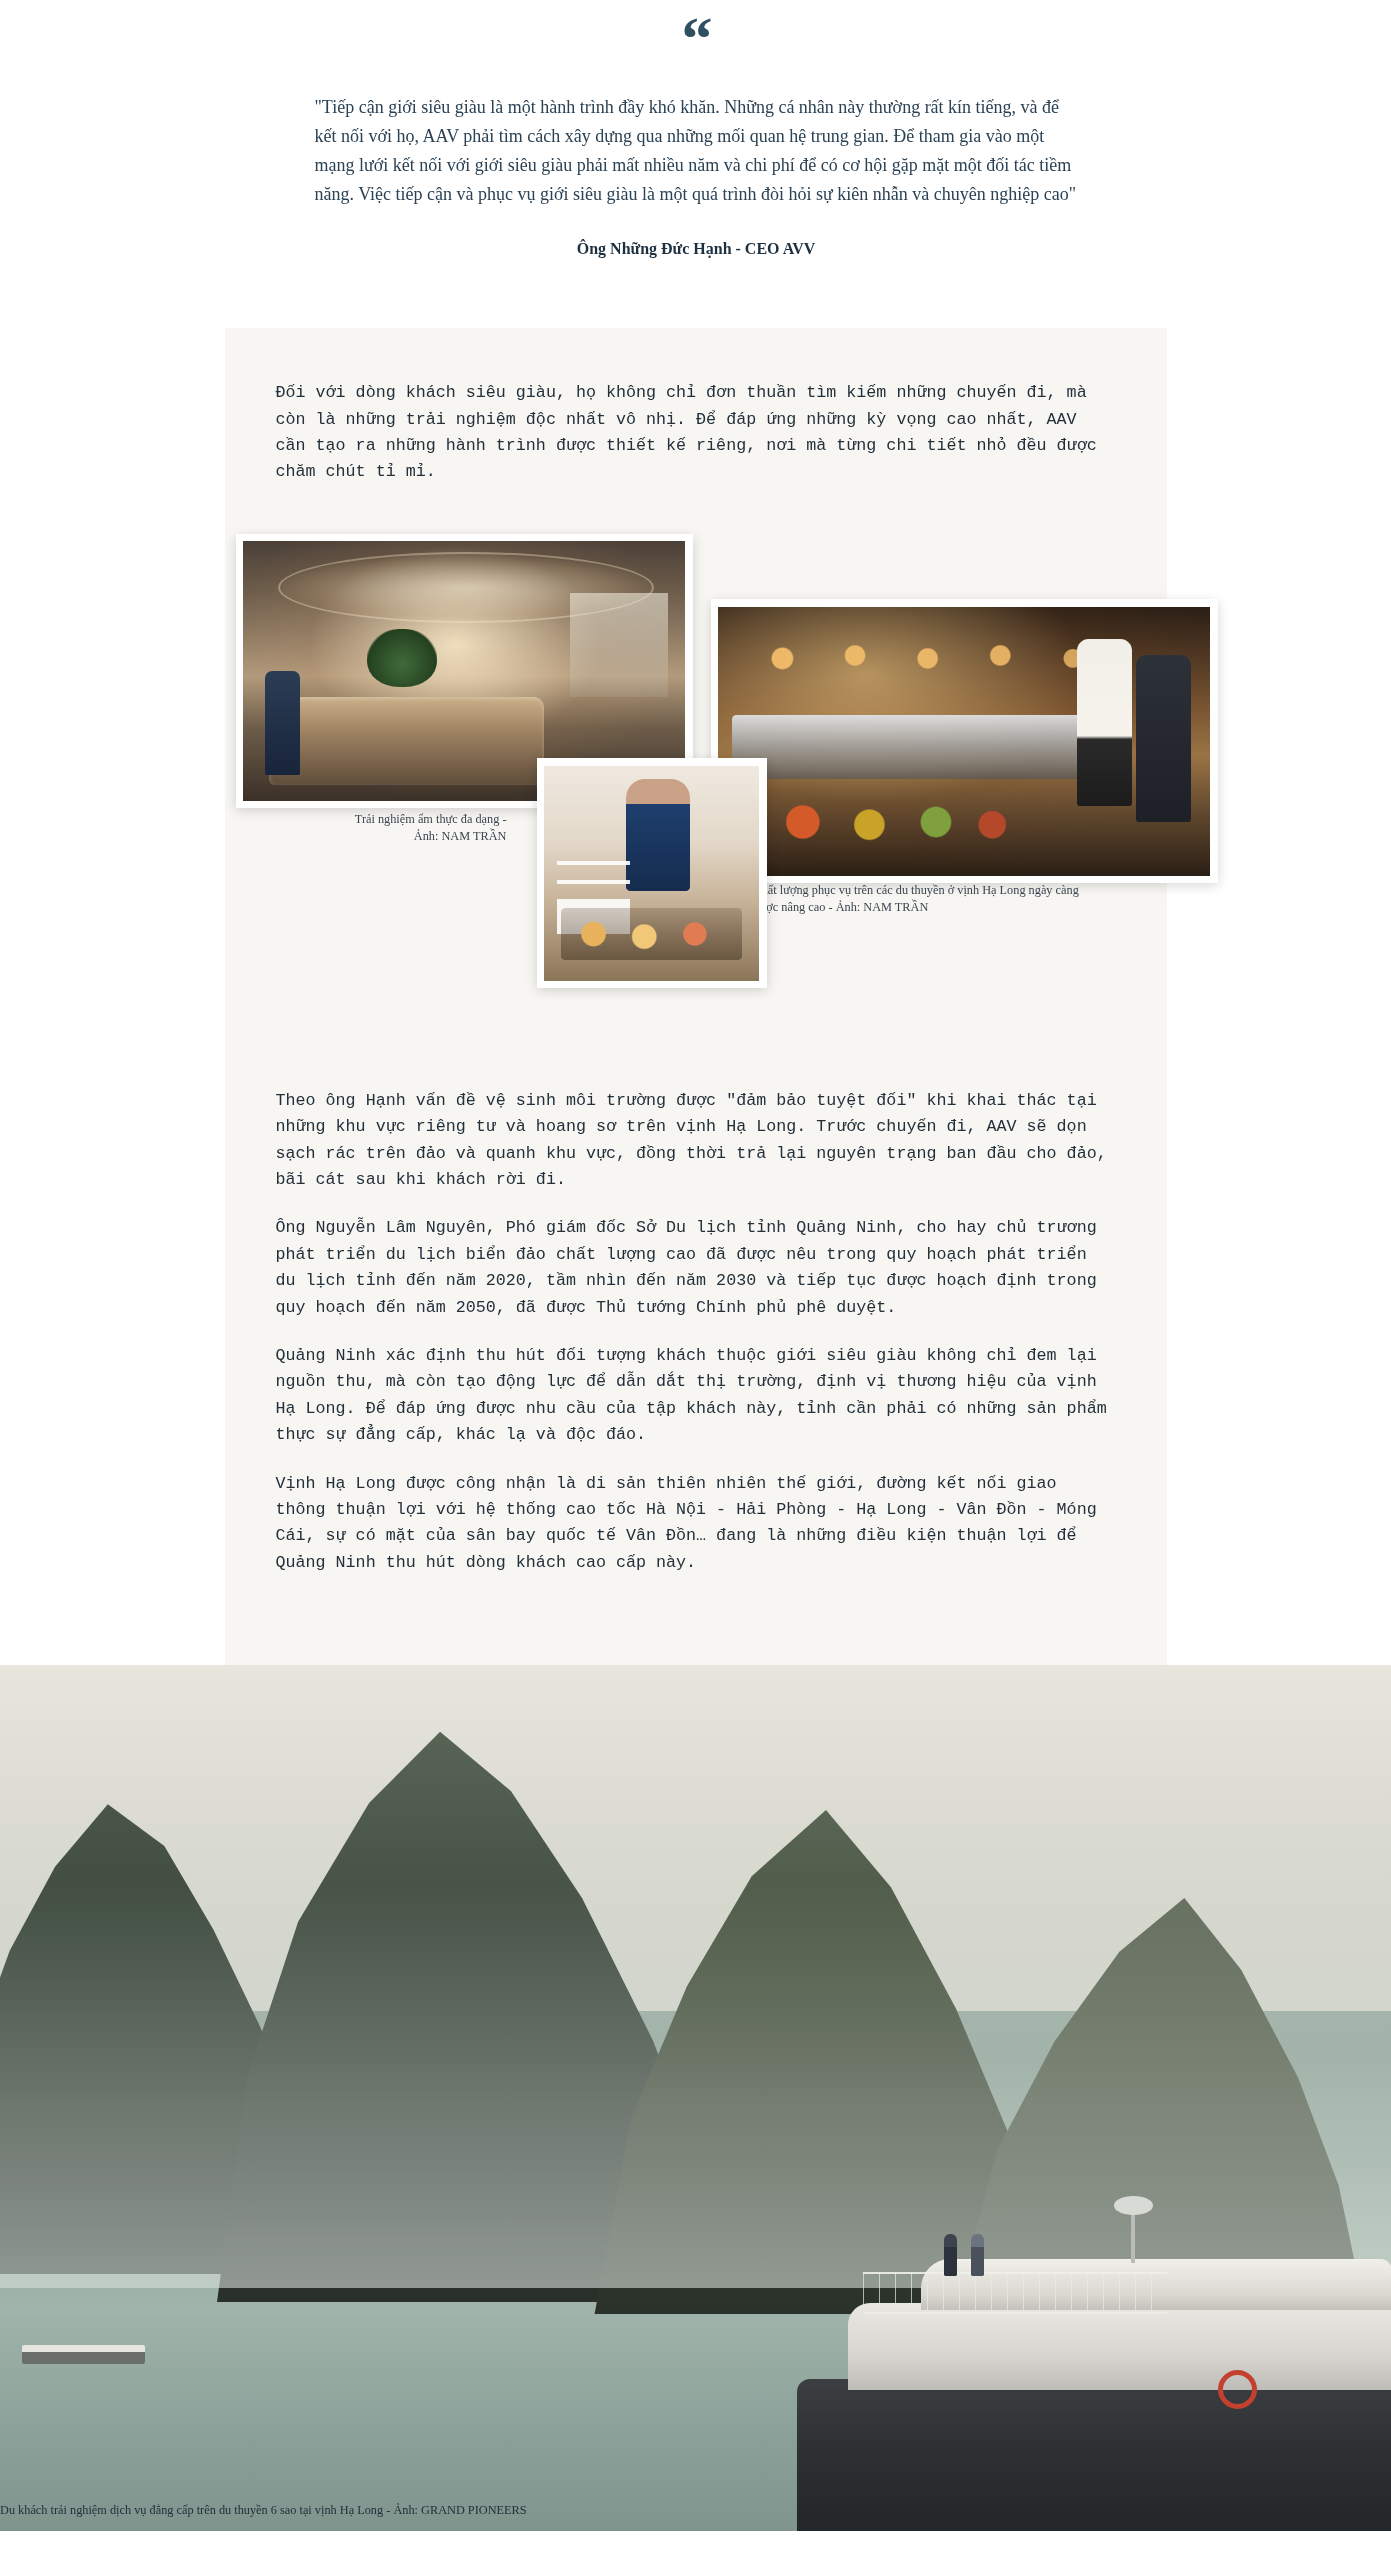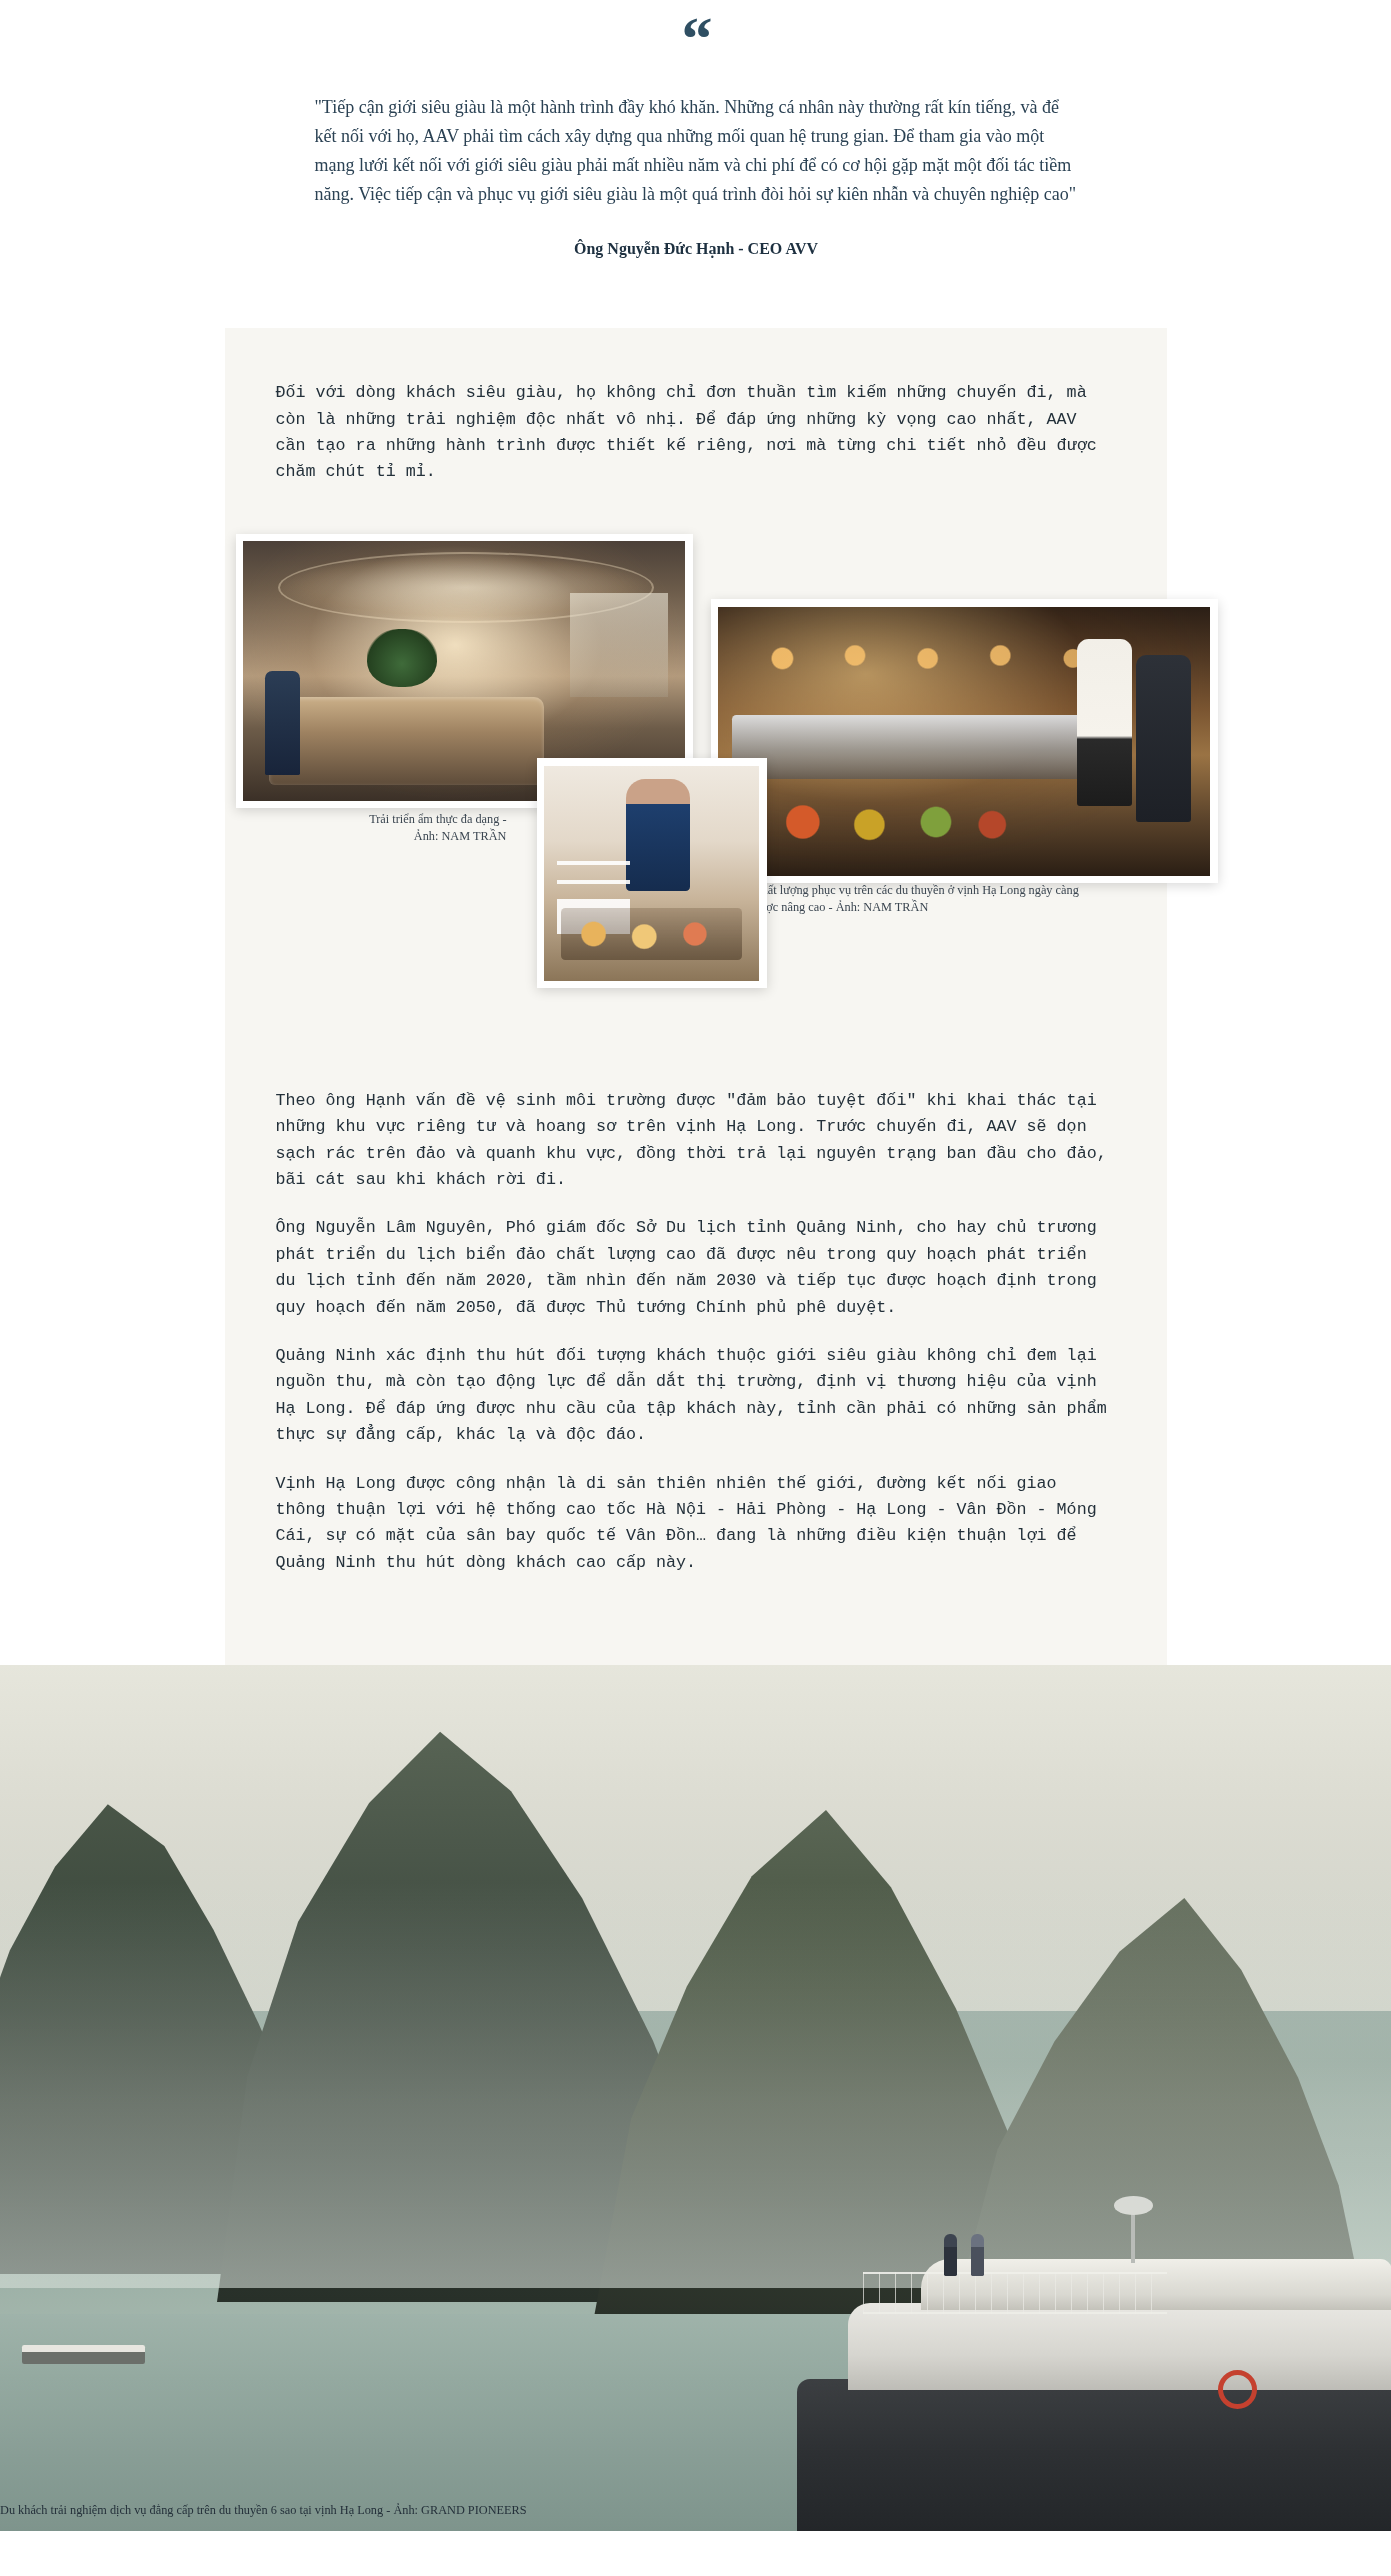--- a/index.html
+++ b/index.html
@@ -316,21 +316,21 @@
   }
 </style>
 </head>
 <body>
 
 <div class="page">
 
   <section class="quote-block">
     <div class="quote-mark">“</div>
     <div class="quote-text">"Tiếp cận giới siêu giàu là một hành trình đầy khó khăn. Những cá nhân này thường rất kín tiếng, và để kết nối với họ, AAV phải tìm cách xây dựng qua những mối quan hệ trung gian. Để tham gia vào một mạng lưới kết nối với giới siêu giàu phải mất nhiều năm và chi phí để có cơ hội gặp mặt một đối tác tiềm năng. Việc tiếp cận và phục vụ giới siêu giàu là một quá trình đòi hỏi sự kiên nhẫn và chuyên nghiệp cao"</div>
-    <div class="quote-author">Ông Nguyễn Đức Hạnh - CEO AVV</div>
+    <div class="quote-author">Ông Những Đức Hạnh - CEO AVV</div>
     <div class="quote-rule"></div>
   </section>
 
   <section class="panel">
     <div class="panel-inner">
       <p class="body">Đối với dòng khách siêu giàu, họ không chỉ đơn thuần tìm kiếm những chuyến đi, mà còn là những trải nghiệm độc nhất vô nhị. Để đáp ứng những kỳ vọng cao nhất, AAV cần tạo ra những hành trình được thiết kế riêng, nơi mà từng chi tiết nhỏ đều được chăm chút tỉ mỉ.</p>
 
       <div class="collage">
         <figure class="photo" id="photo1">
           <div class="img">
@@ -353,21 +353,21 @@
         </figure>
 
         <figure class="photo" id="photo3">
           <div class="img">
             <div class="p3person"></div>
             <div class="p3stand"></div>
             <div class="p3tray"></div>
           </div>
         </figure>
 
-        <figcaption class="cap right" id="cap1">Trải triển ẩm thực đa dạng - Ảnh: NAM TRẦN</figcaption>
+        <figcaption class="cap right" id="cap1">Trải nghiệm ẩm thực đa dạng - Ảnh: NAM TRẦN</figcaption>
         <figcaption class="cap" id="cap2">Chất lượng phục vụ trên các du thuyền ở vịnh Hạ Long ngày càng được nâng cao - Ảnh: NAM TRẦN</figcaption>
       </div>
 
       <p class="body">Theo ông Hạnh vấn đề vệ sinh môi trường được "đảm bảo tuyệt đối" khi khai thác tại những khu vực riêng tư và hoang sơ trên vịnh Hạ Long. Trước chuyến đi, AAV sẽ dọn sạch rác trên đảo và quanh khu vực, đồng thời trả lại nguyên trạng ban đầu cho đảo, bãi cát sau khi khách rời đi.</p>
       <p class="body">Ông Nguyễn Lâm Nguyên, Phó giám đốc Sở Du lịch tỉnh Quảng Ninh, cho hay chủ trương phát triển du lịch biển đảo chất lượng cao đã được nêu trong quy hoạch phát triển du lịch tỉnh đến năm 2020, tầm nhìn đến năm 2030 và tiếp tục được hoạch định trong quy hoạch đến năm 2050, đã được Thủ tướng Chính phủ phê duyệt.</p>
       <p class="body">Quảng Ninh xác định thu hút đối tượng khách thuộc giới siêu giàu không chỉ đem lại nguồn thu, mà còn tạo động lực để dẫn dắt thị trường, định vị thương hiệu của vịnh Hạ Long. Để đáp ứng được nhu cầu của tập khách này, tỉnh cần phải có những sản phẩm thực sự đẳng cấp, khác lạ và độc đáo.</p>
       <p class="body">Vịnh Hạ Long được công nhận là di sản thiên nhiên thế giới, đường kết nối giao thông thuận lợi với hệ thống cao tốc Hà Nội - Hải Phòng - Hạ Long - Vân Đồn - Móng Cái, sự có mặt của sân bay quốc tế Vân Đồn… đang là những điều kiện thuận lợi để Quảng Ninh thu hút dòng khách cao cấp này.</p>
     </div>
   </section>
 

